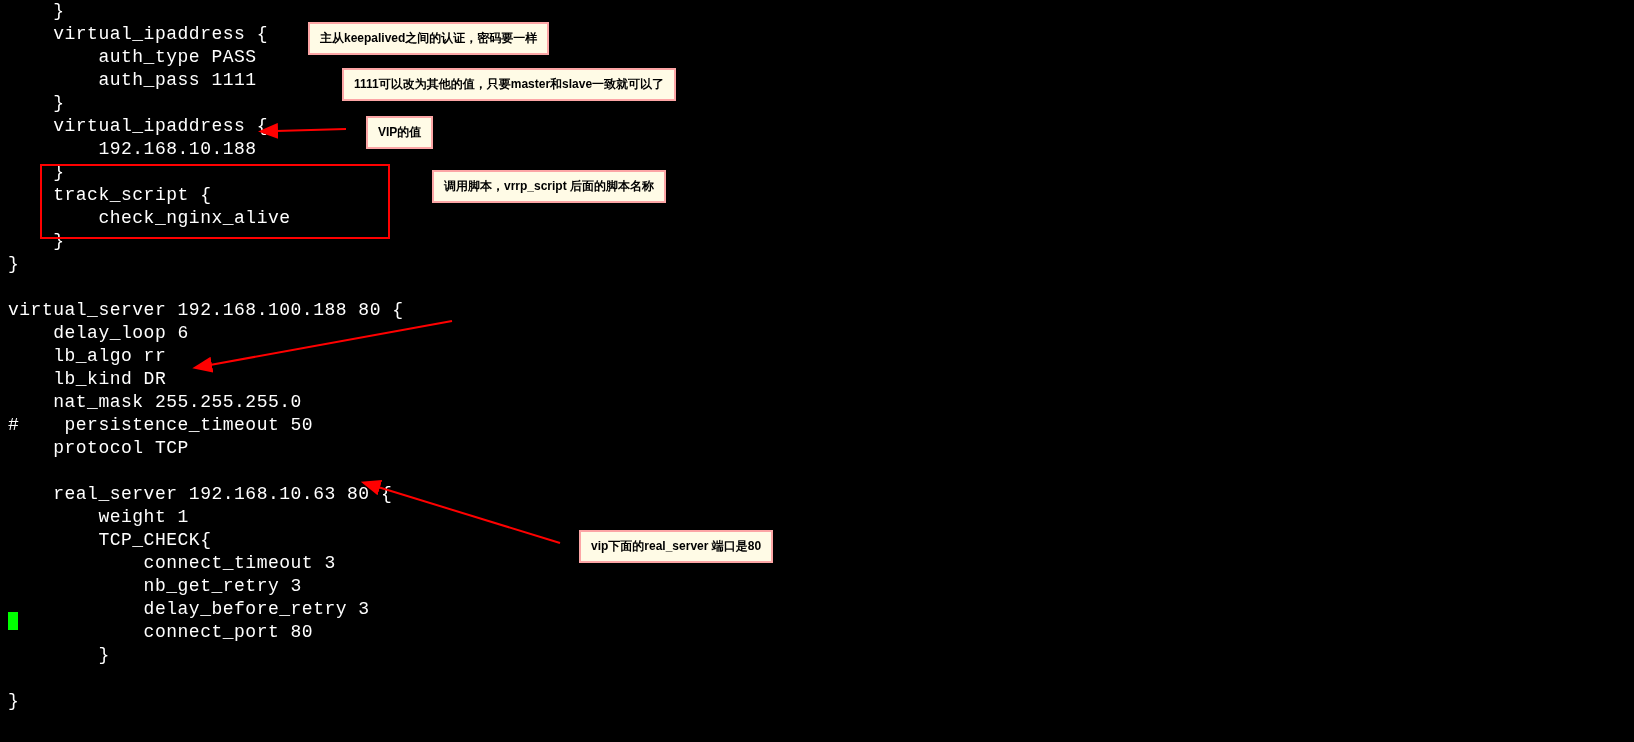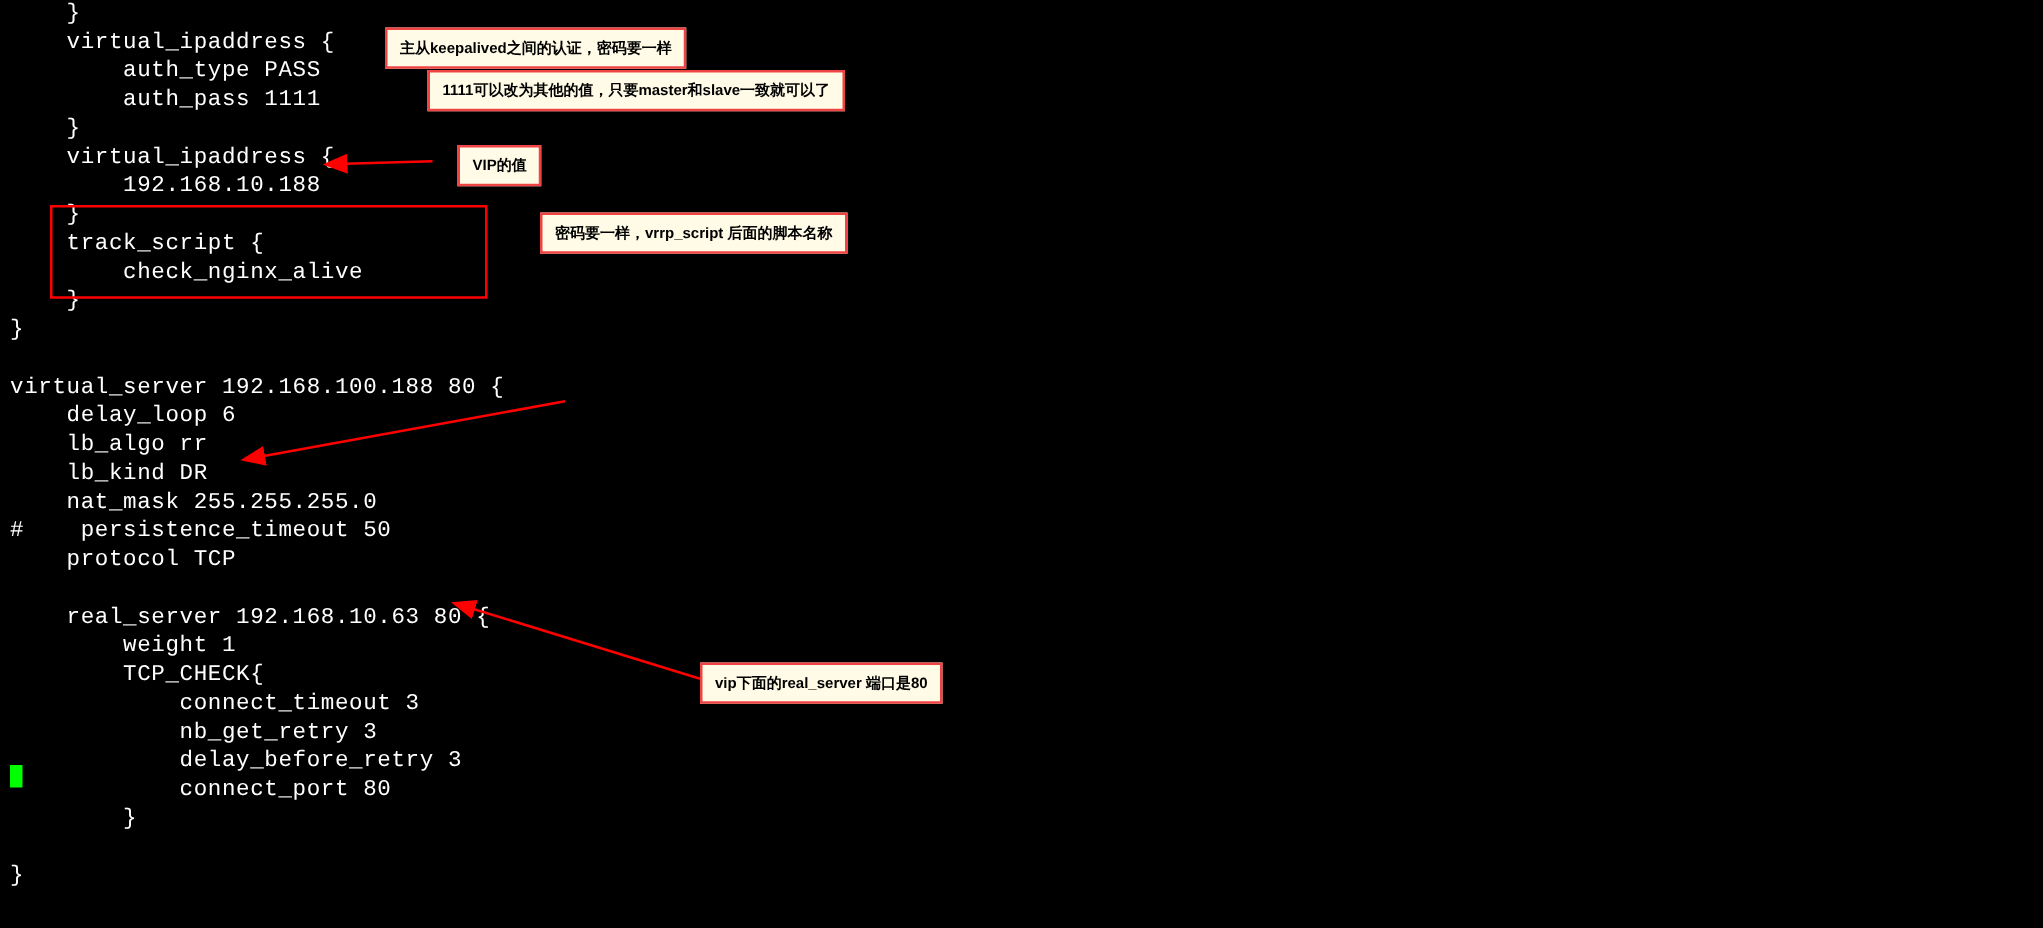--- a/index.html
+++ b/index.html
@@ -1,18 +1,18 @@
 <!DOCTYPE html>
 <html><head>
 <meta charset="utf-8">
 <style>
   html,body{margin:0;padding:0;background:#000;font-family:"Courier New",monospace;font-size:18px;color:#fff;width:1634px;height:742px;overflow:hidden;position:relative}
   .code{position:absolute;left:8px;top:0;white-space:pre;line-height:23px;letter-spacing:0.5px}
   .highlight-box{position:absolute;border:2px solid red;box-sizing:border-box}
-  .note{position:absolute;background:#fffbe6;border:2px solid #ef4444;color:#000;font-family:Arial,"Microsoft YaHei",sans-serif;font-size:12px;font-weight:bold;padding:6px 10px;box-sizing:border-box;white-space:nowrap}
+  .note{position:absolute;background:#fffbe6;border:2px solid #fca5a5;color:#000;font-family:Arial,"Microsoft YaHei",sans-serif;font-size:12px;font-weight:bold;padding:6px 10px;box-sizing:border-box;white-space:nowrap}
   .cursor{position:absolute;background:#00ff00;width:10px;height:18px}
   svg.arrow{position:absolute;overflow:visible;pointer-events:none}
 </style>
 </head>
 <body>
 
 <div class="code">    }
     virtual_ipaddress {
         auth_type PASS
         auth_pass 1111
@@ -40,24 +40,24 @@
             nb_get_retry 3
             delay_before_retry 3
             connect_port 80
         }
 
 }</div>
 
 <div class="highlight-box" style="left:40px;top:164px;width:350px;height:75px"></div>
 
 <div class="note" style="left:308px;top:22px">主从keepalived之间的认证，密码要一样</div>
-<div class="note" style="left:342px;top:56px">1111可以改为其他的值，只要master和slave一致就可以了</div>
+<div class="note" style="left:342px;top:68px">1111可以改为其他的值，只要master和slave一致就可以了</div>
 <div class="note" style="left:366px;top:116px">VIP的值</div>
-<div class="note" style="left:432px;top:170px">密码要一样，vrrp_script 后面的脚本名称</div>
-<div class="note" style="left:560px;top:530px">vip下面的real_server 端口是80</div>
+<div class="note" style="left:432px;top:170px">调用脚本，vrrp_script 后面的脚本名称</div>
+<div class="note" style="left:579px;top:530px">vip下面的real_server 端口是80</div>
 
 <svg class="arrow" style="left:0;top:0" width="1634" height="742">
   <defs>
     <marker id="ah" markerWidth="10" markerHeight="8" refX="1" refY="4" orient="auto">
       <polygon points="0 0, 10 4, 0 8" fill="red"></polygon>
     </marker>
   </defs>
 
   <line x1="346" y1="129" x2="276" y2="131" stroke="red" stroke-width="2" marker-end="url(#ah)"></line>
 

